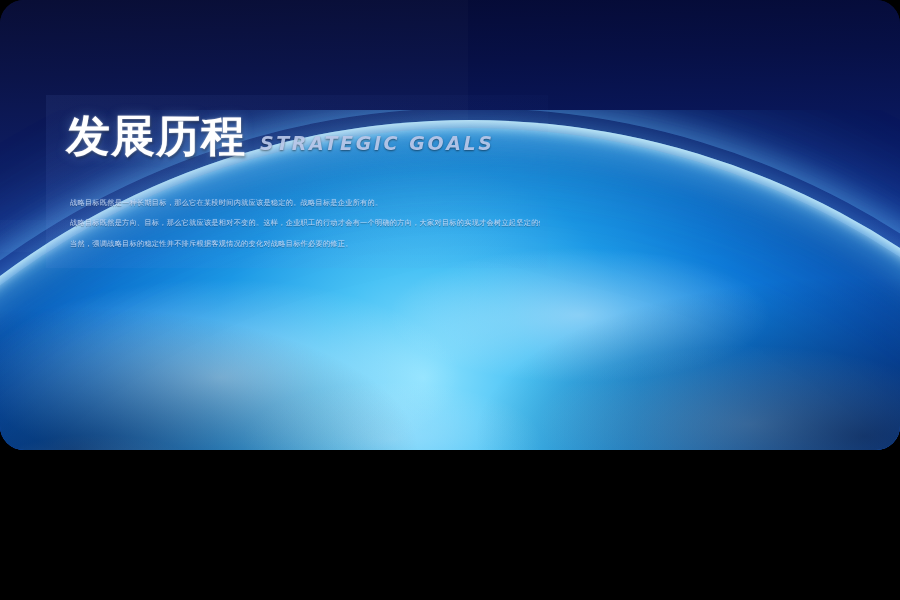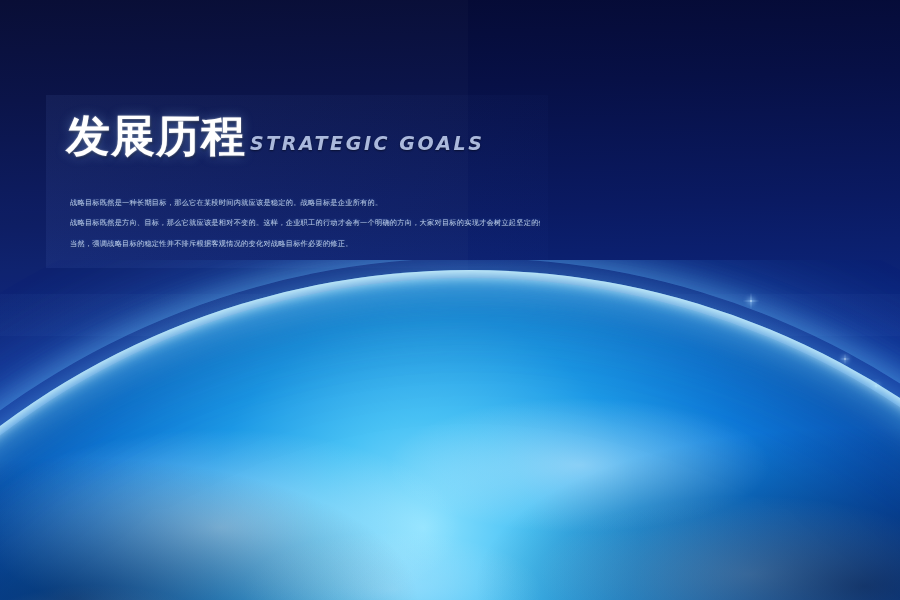--- a/index.html
+++ b/index.html
@@ -4,25 +4,26 @@
 <title>发展历程 - STRATEGIC GOALS</title>
 <style>
   html, body {
     margin: 0;
     padding: 0;
     background: #000;
   }
   #banner {
     position: relative;
     width: 900px;
-    height: 600px;
+    height: 450px;
     overflow: hidden;
     font-family: "DejaVu Sans", "Liberation Sans", sans-serif;
     background: #081040;
     user-select: none;
+    border-radius: 24px;
   }
 
   
   .sky {
     position: absolute;
     inset: 0;
     background:
       radial-gradient(ellipse 120% 70% at 50% 112%,
           rgba(60,150,255,0.55) 0%,
           rgba(30,95,210,0.30) 32%,
@@ -195,21 +196,21 @@
       0 0 12px rgba(150,200,255,0.40),
       1px 2px 3px rgba(0,0,0,0.45);
   }
   .title-en {
     font-family: "DejaVu Sans", "Liberation Sans", sans-serif;
     font-size: 19px;
     font-weight: 700;
     font-style: italic;
     letter-spacing: 2.6px;
     color: #b9c7e8;
-    margin-left: 4px;
+    margin-left: 14px;
     padding-bottom: 4px;
     text-shadow: 0 1px 2px rgba(0,0,0,0.5);
     opacity: 0.92;
   }
 
   .body-copy {
     position: absolute;
     left: 70px;
     top: 188px;
     width: 470px;

